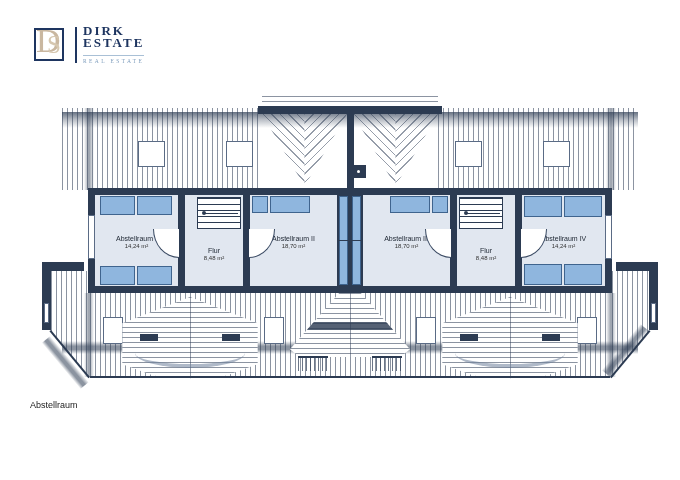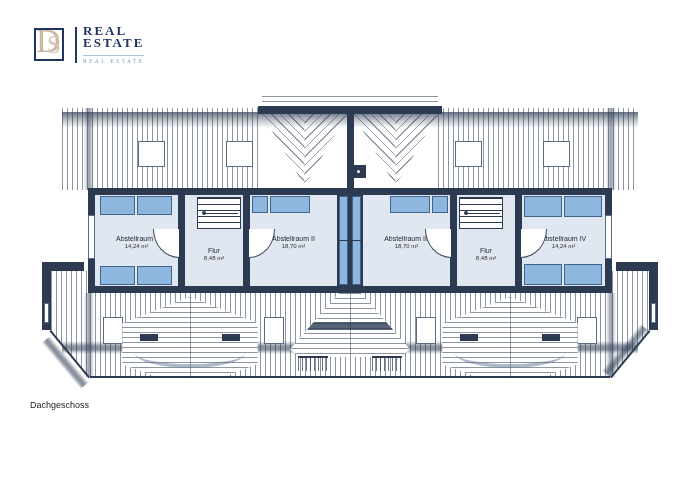--- a/index.html
+++ b/index.html
@@ -61,21 +61,21 @@
 </style>
 </head>
 <body>
 
 <div class="abs logo">
   <div class="logo-square"></div>
   <span class="logo-d">D</span>
   <span class="logo-s">S</span>
   <div class="logo-div"></div>
   <div class="logo-text">
-    <div class="logo-name">REAL</div>
+    <div class="logo-name">DIRK</div>
     <div class="logo-name">ESTATE</div>
     <span class="logo-tag">REAL ESTATE</span>
   </div>
 </div>
 
 <div class="abs vhatch" style="left:62px;top:108px;width:200px;height:82px;"></div>
 <div class="abs vhatch" style="left:438px;top:108px;width:200px;height:82px;"></div>
 <div class="abs shadow-v" style="left:84px;top:108px;width:10px;height:82px;"></div>
 <div class="abs shadow-v" style="left:606px;top:108px;width:10px;height:82px;"></div>
 
@@ -212,13 +212,13 @@
 
 <div class="abs stairs" style="left:197px;top:197px;width:44px;height:32px;">
   <div class="stair-dot"></div>
   <div class="stair-line"></div>
 </div>
 <div class="abs stairs" style="left:459px;top:197px;width:44px;height:32px;">
   <div class="stair-dot"></div>
   <div class="stair-line"></div>
 </div>
 
-<div class="abs floor-label">Dachgeschoss</div>
+<div class="abs floor-label">Abstellraum</div>
 
 </body></html>

